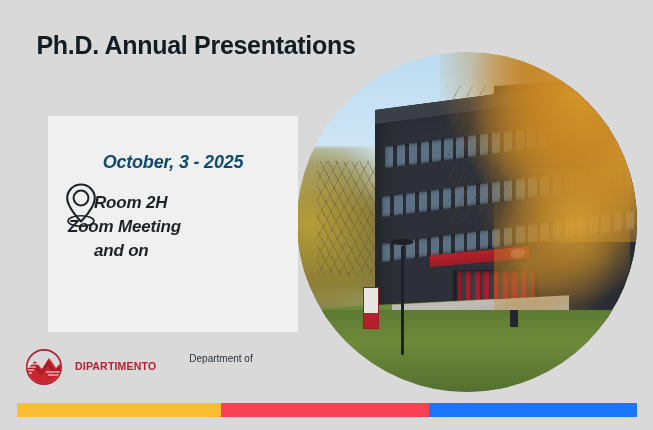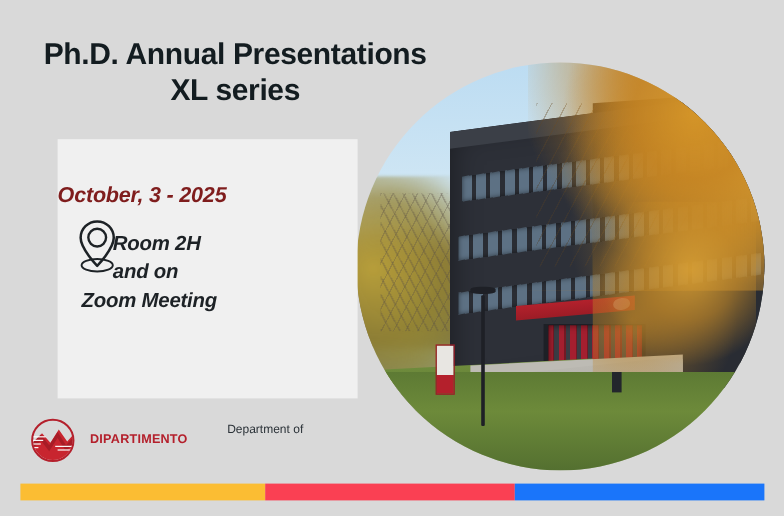--- a/index.html
+++ b/index.html
@@ -283,25 +283,25 @@
     width: 250px;
     height: 216px;
     background: #f0f0f0;
     z-index: 4;
   }
   .card-date {
     position: absolute;
     left: 0;
     top: 36px;
     width: 100%;
-    text-align: left;
+    text-align: center;
     font-style: italic;
     font-weight: 600;
     font-size: 18px;
-    color: #7f1d1d;
+    color: #0c4a6e;
     letter-spacing: -0.2px;
   }
   .pin-icon {
     position: absolute;
     left: 12px;
     top: 64px;
     width: 42px;
     height: 48px;
   }
   .card-place {
@@ -397,39 +397,38 @@
       <div class="ph-sign"></div>
       <div class="ph-bin"></div>
       <div class="ph-twig"></div>
       <div class="ph-foliage"></div>
       <div class="ph-foliage2"></div>
     </div>
   </div>
 
   <div class="title">
     <span>Ph.D. Annual Presentations</span>
-    <span class="line2">XL series</span>
   </div>
 
   <div class="info-card">
 
     <div class="card-date">October, 3 - 2025</div>
 
     <div class="pin-icon">
       <svg viewBox="0 0 42 48" width="42" height="48" aria-hidden="true">
         <ellipse cx="21" cy="41" rx="13" ry="5.2" fill="none" stroke="#1d2226" stroke-width="1.6"></ellipse>
         <path d="M21 4.5 C13.3 4.5 7.2 10.6 7.2 18.2 C7.2 27.4 21 41.5 21 41.5 C21 41.5 34.8 27.4 34.8 18.2 C34.8 10.6 28.7 4.5 21 4.5 Z" fill="none" stroke="#1d2226" stroke-width="2.1" stroke-linejoin="round"></path>
         <circle cx="21" cy="18" r="7.4" fill="none" stroke="#1d2226" stroke-width="2"></circle>
       </svg>
     </div>
 
     <div class="card-place">
       <span class="pl">Room 2H</span>
+      <span class="pl wide">Zoom Meeting</span>
       <span class="pl">and on</span>
-      <span class="pl wide">Zoom Meeting</span>
     </div>
   </div>
 
   <div class="brand">
     <div class="brand-mark">
       <svg viewBox="0 0 44 38" width="44" height="38" aria-hidden="true">
         <circle cx="22" cy="19" r="17.2" fill="none" stroke="#b4202c" stroke-width="1.7"></circle>
         <clipPath id="logoClip">
             <circle cx="22" cy="19" r="16.4"></circle>
           </clipPath>

